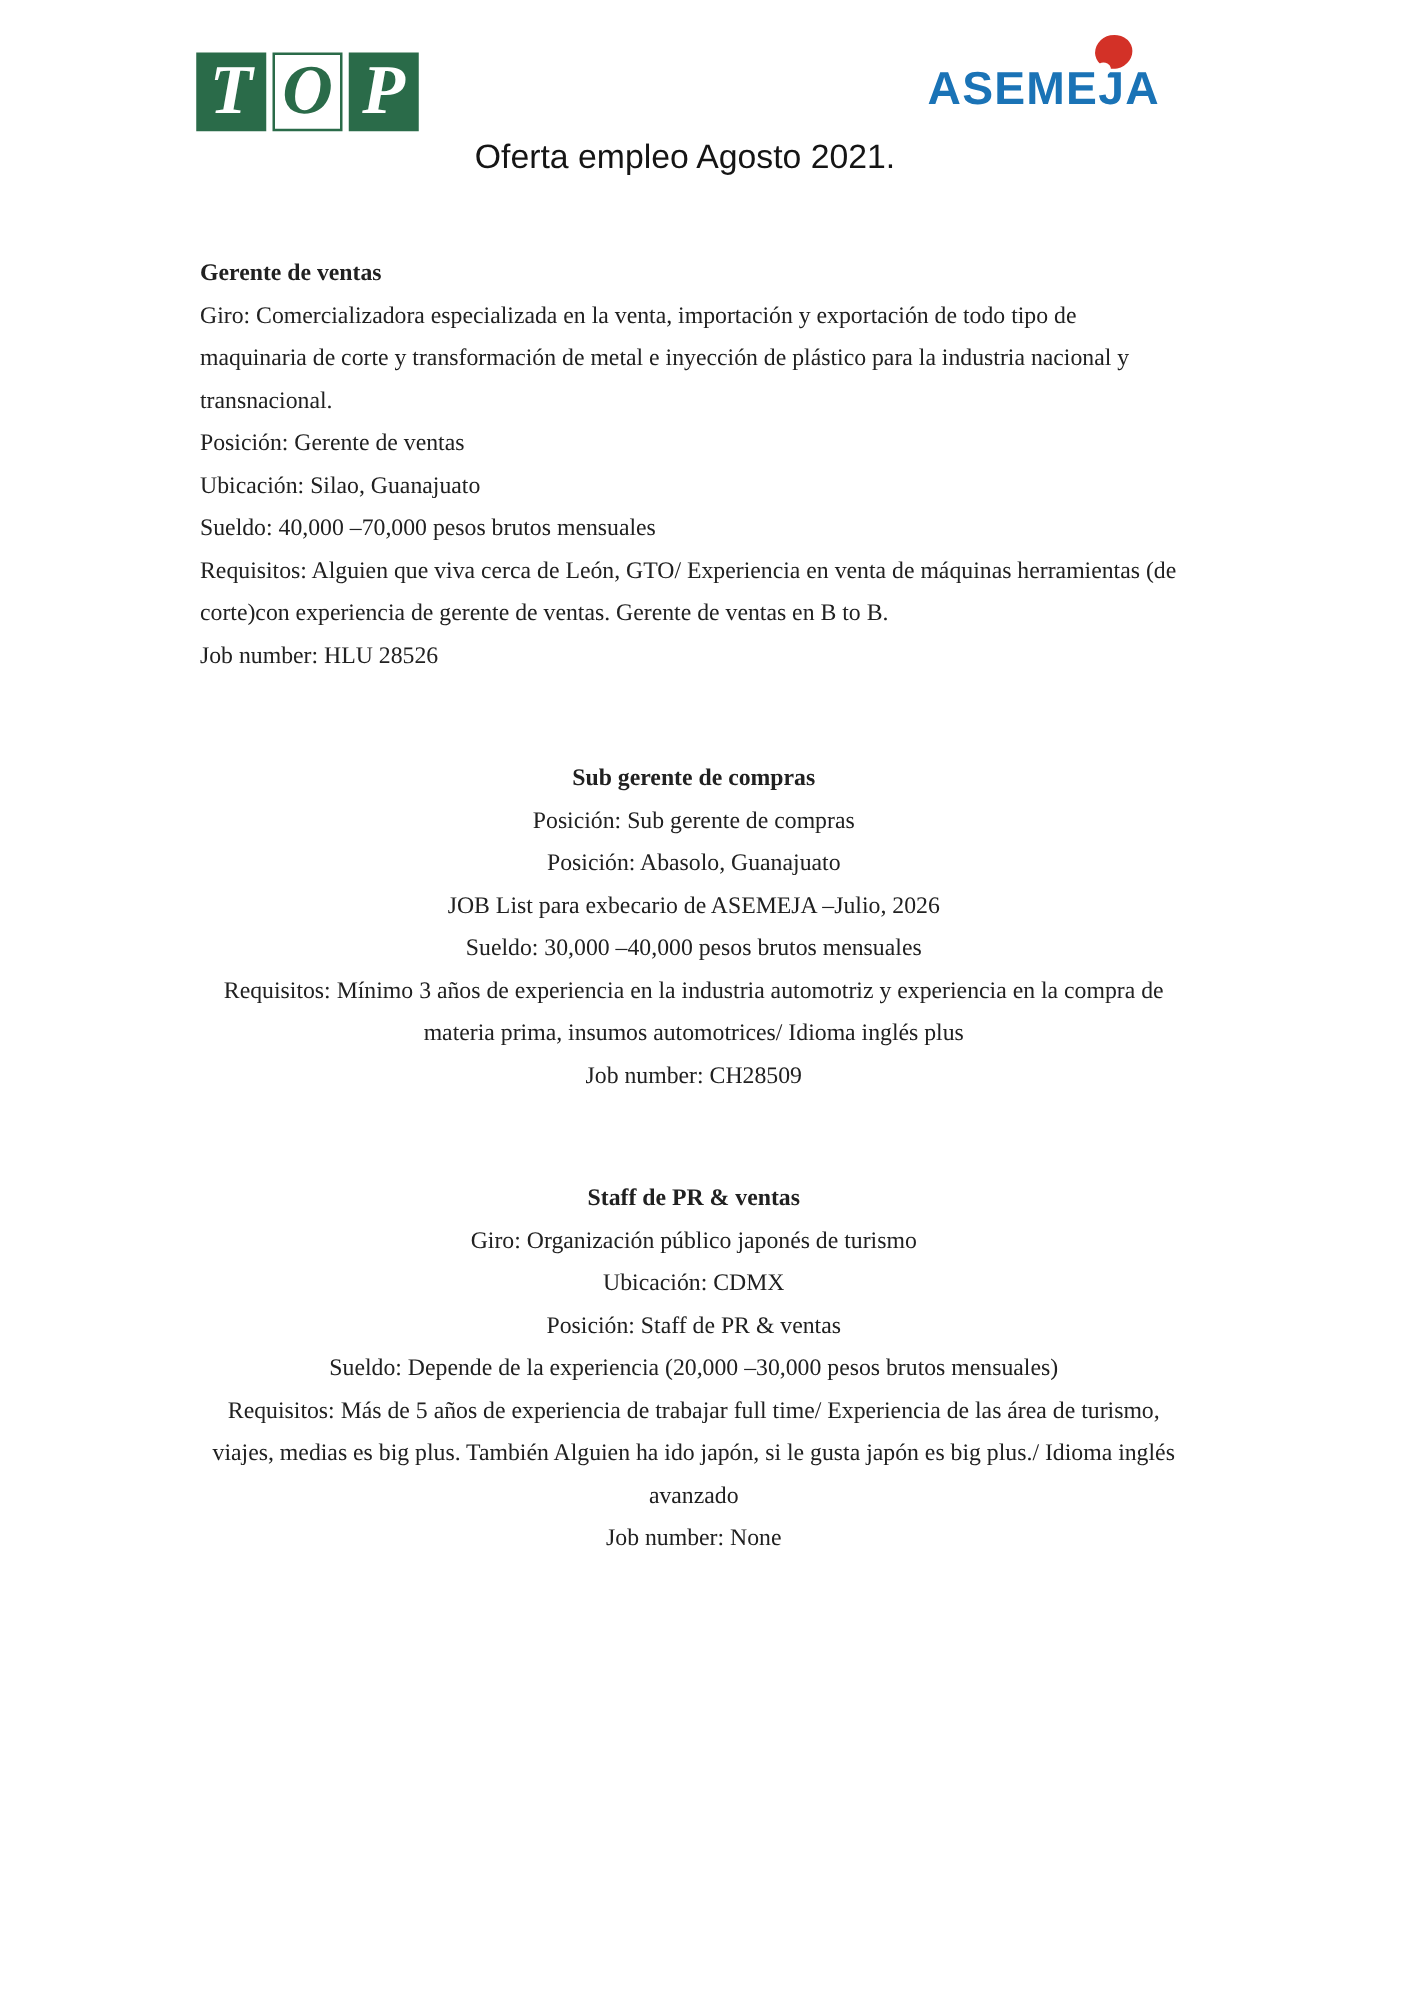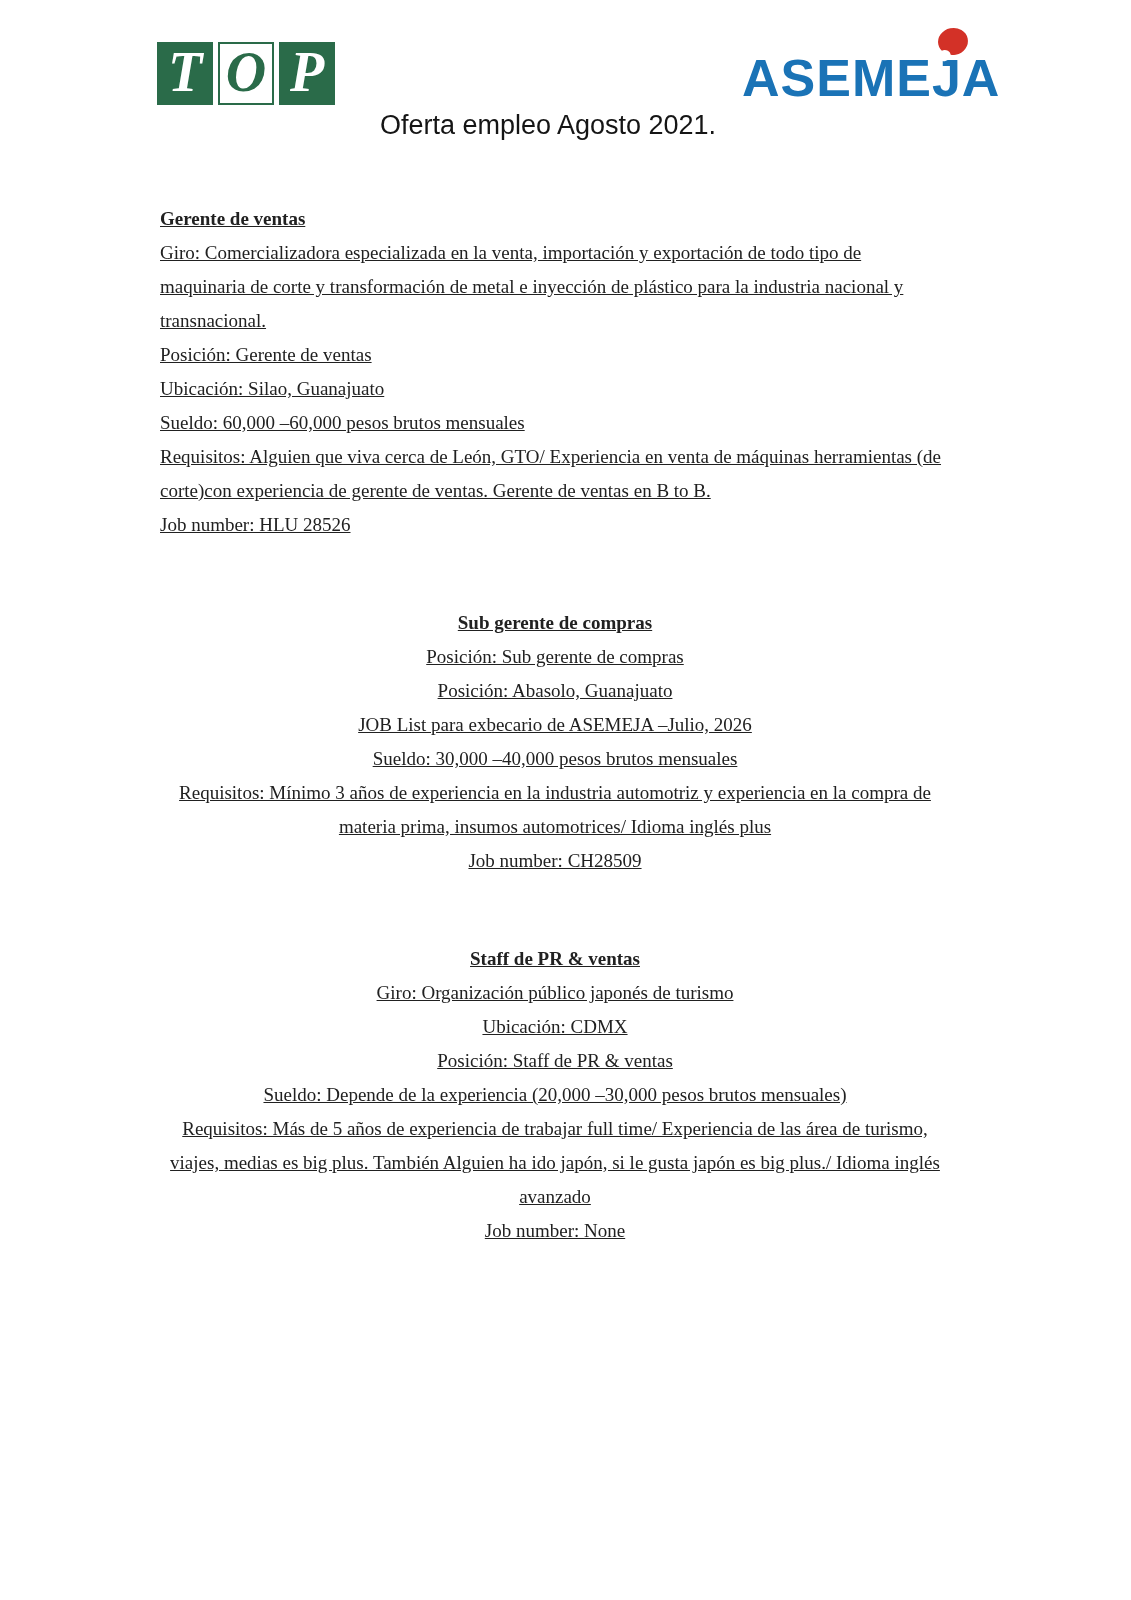--- a/index.html
+++ b/index.html
@@ -26,21 +26,21 @@
     padding-bottom:4px; box-sizing:border-box;
   }
   .top-box.filled { background:#2a6b49; color:#ffffff; }
   .top-box.outline { background:#ffffff; color:#2a6b49; border:2px solid #2a6b49; }
 
   
   .asemeja-logo {
     position:absolute; left:742px; top:52px;
     font-family:"Liberation Sans", sans-serif;
     font-weight:bold;
-    font-size:52px; line-height:1;
+    font-size:37px; line-height:1;
     color:#1a73b6;
     letter-spacing:1px;
     white-space:nowrap;
   }
   .asemeja-j {
     position:relative; display:inline-block;
   }
   .asemeja-dot {
     position:absolute;
     top:-24px; right:-6px;
@@ -68,21 +68,20 @@
     color:#151515;
   }
 
   
   .doc-body {
     position:absolute; left:160px; top:202px;
     width:790px;
     font-size:19px;
     line-height:34px;
     color:#212121;
-    text-decoration:underline;
   }
   .job-section + .job-section { margin-top:64px;text-align:center; }
   .doc-body p { margin:0; }
   .job-heading { font-weight:bold; }
 </style>
 </head>
 <body>
 
 <div class="top-logo">
   <div class="top-box filled">
@@ -100,21 +99,21 @@
 
 <div class="page-title">Oferta empleo Agosto 2021.</div>
 
 <div class="doc-body">
 
   <div class="job-section">
     <p class="job-heading">Gerente de ventas</p>
     <p>Giro: Comercializadora especializada en la venta, importación y exportación de todo tipo de maquinaria de corte y transformación de metal e inyección de plástico para la industria nacional y transnacional.</p>
     <p>Posición: Gerente de ventas</p>
     <p>Ubicación: Silao, Guanajuato</p>
-    <p>Sueldo: 60,000 –60,000 pesos brutos mensuales</p>
+    <p>Sueldo: 40,000 –70,000 pesos brutos mensuales</p>
     <p>Requisitos: Alguien que viva cerca de León, GTO/ Experiencia en venta de máquinas herramientas (de corte)con experiencia de gerente de ventas. Gerente de ventas en B to B.</p>
     <p>Job number: HLU 28526</p>
   </div>
 
   <div class="job-section">
     <p class="job-heading">Sub gerente de compras</p>
     <p>Posición: Sub gerente de compras</p>
     <p>Posición: Abasolo, Guanajuato</p>
     <p>JOB List para exbecario de ASEMEJA –Julio, 2026</p>
     <p>Sueldo: 30,000 –40,000 pesos brutos mensuales</p>

